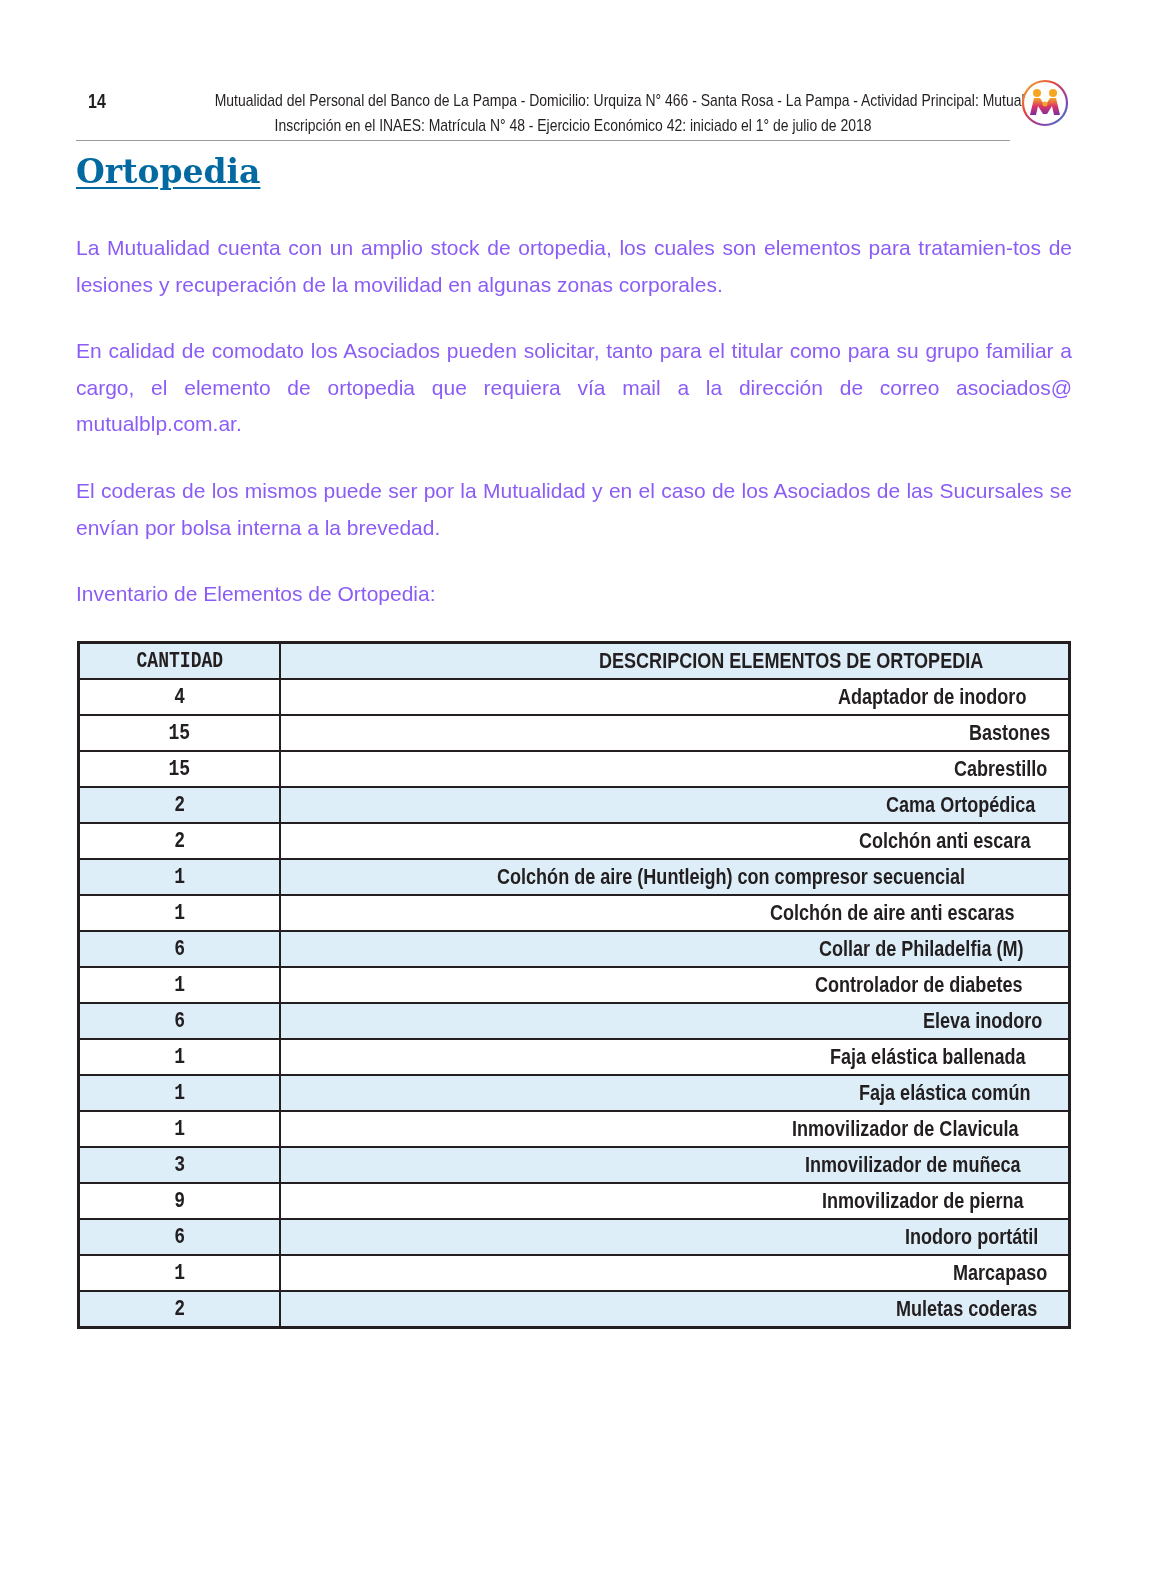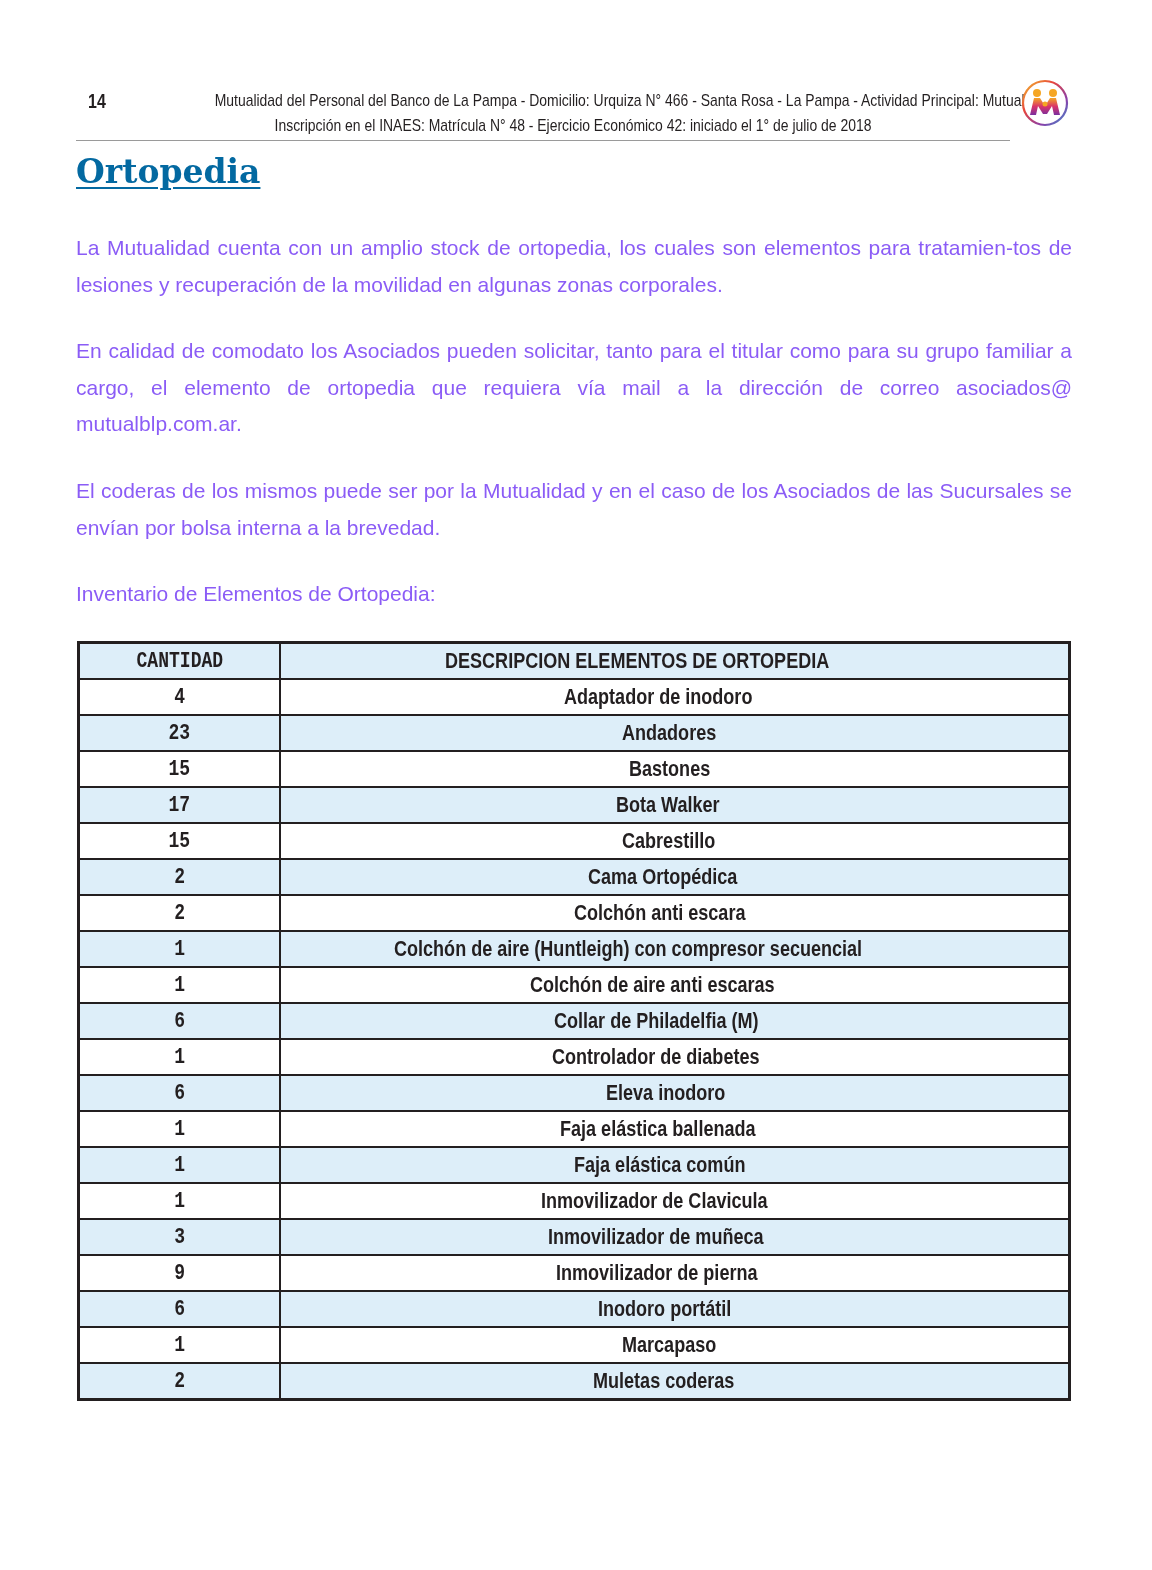--- a/index.html
+++ b/index.html
@@ -37,21 +37,21 @@
     .inv-table {
       position: absolute; left: 77px; top: 641px; width: 994px;
       border-collapse: collapse; border: 3px solid #231f20;
     }
     .inv-table th, .inv-table td {
       border: 2.5px solid #231f20; height: 34px; padding: 0;
       font-family: "Liberation Sans", sans-serif; font-weight: bold; font-size: 22px;
       color: #231f20;
     }
     .inv-table .col-qty { width: 199px; text-align: center; font-family: Liberation Mono, monospace; }
-    .inv-table .col-desc { text-align: center; padding-left: 9px; }
+    .inv-table .col-desc { text-align: right; padding-left: 9px; }
     .inv-table tr.shade { background: #ddeef9; }
     .inv-table tr.plain { background: #ffffff; }
     .cond { display: inline-block; transform: scaleX(0.82); transform-origin: left center; white-space: nowrap; }
     .col-qty .cond { transform-origin: center center; }
   </style>
 </head>
 <body>
 
 <div class="page-header">
   <span class="page-num">14</span>
@@ -96,31 +96,23 @@
     <tr class="shade">
       <th class="col-qty"><span class="cond">CANTIDAD</span></th>
       <th class="col-desc"><span class="cond">DESCRIPCION ELEMENTOS DE ORTOPEDIA</span></th>
     </tr>
   </thead>
   <tbody>
       <tr class="plain">
         <td class="col-qty"><span class="cond">4</span></td>
         <td class="col-desc"><span class="cond">Adaptador de inodoro</span></td>
       </tr>
-      <tr class="shade">
-        <td class="col-qty"><span class="cond">23</span></td>
-        <td class="col-desc"><span class="cond">Andadores</span></td>
-      </tr>
       <tr class="plain">
         <td class="col-qty"><span class="cond">15</span></td>
         <td class="col-desc"><span class="cond">Bastones</span></td>
-      </tr>
-      <tr class="shade">
-        <td class="col-qty"><span class="cond">17</span></td>
-        <td class="col-desc"><span class="cond">Bota Walker</span></td>
       </tr>
       <tr class="plain">
         <td class="col-qty"><span class="cond">15</span></td>
         <td class="col-desc"><span class="cond">Cabrestillo</span></td>
       </tr>
       <tr class="shade">
         <td class="col-qty"><span class="cond">2</span></td>
         <td class="col-desc"><span class="cond">Cama Ortopédica</span></td>
       </tr>
       <tr class="plain">

